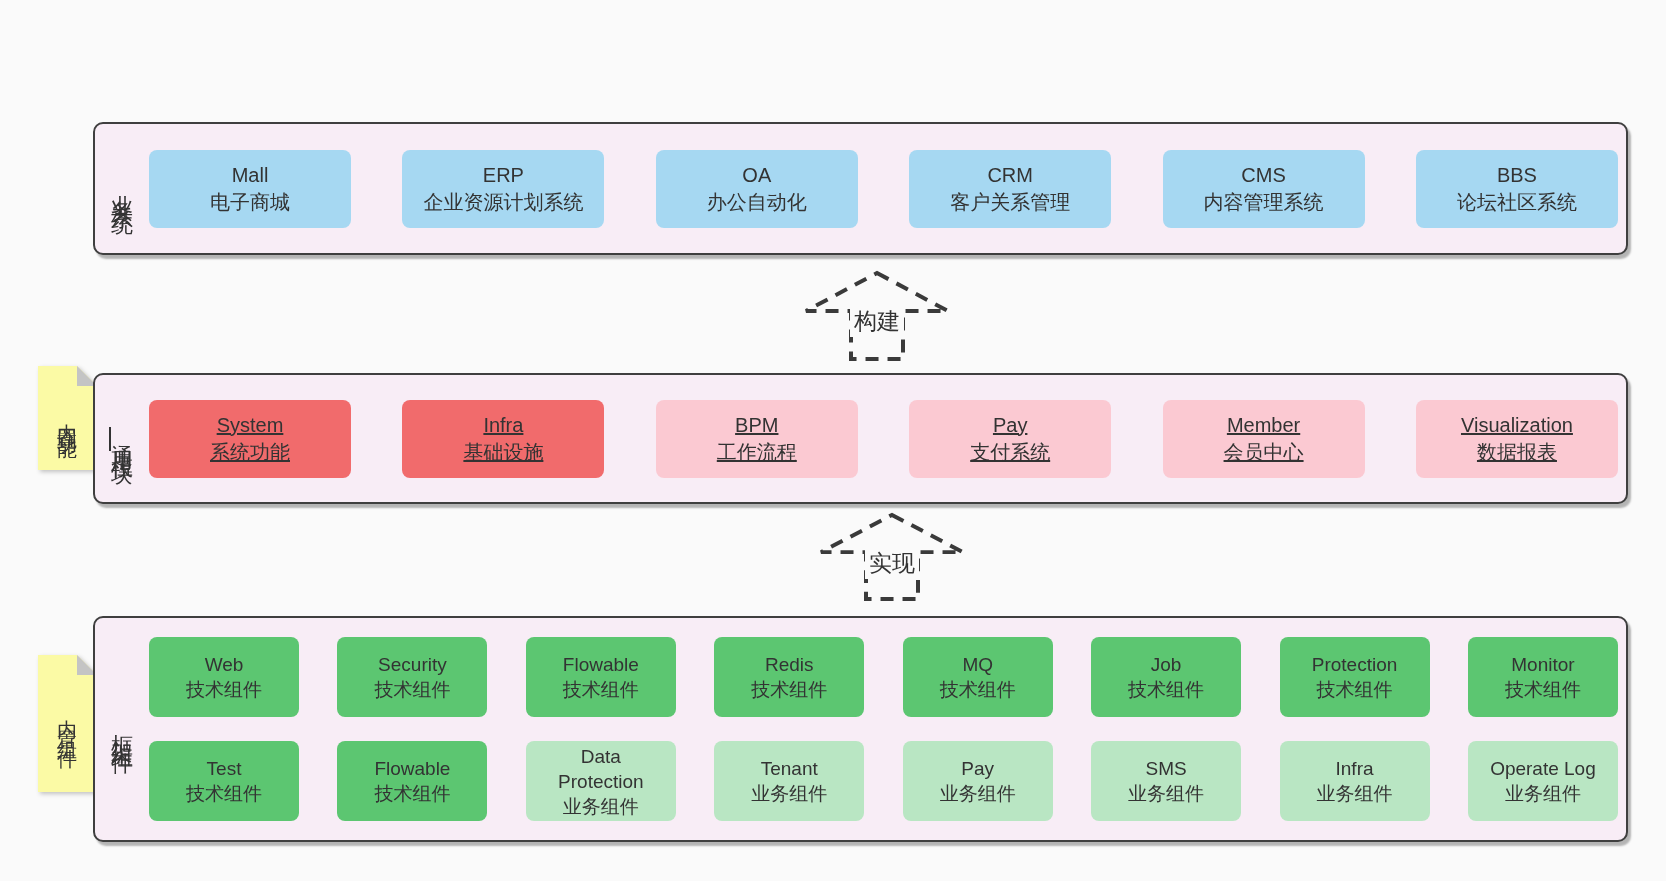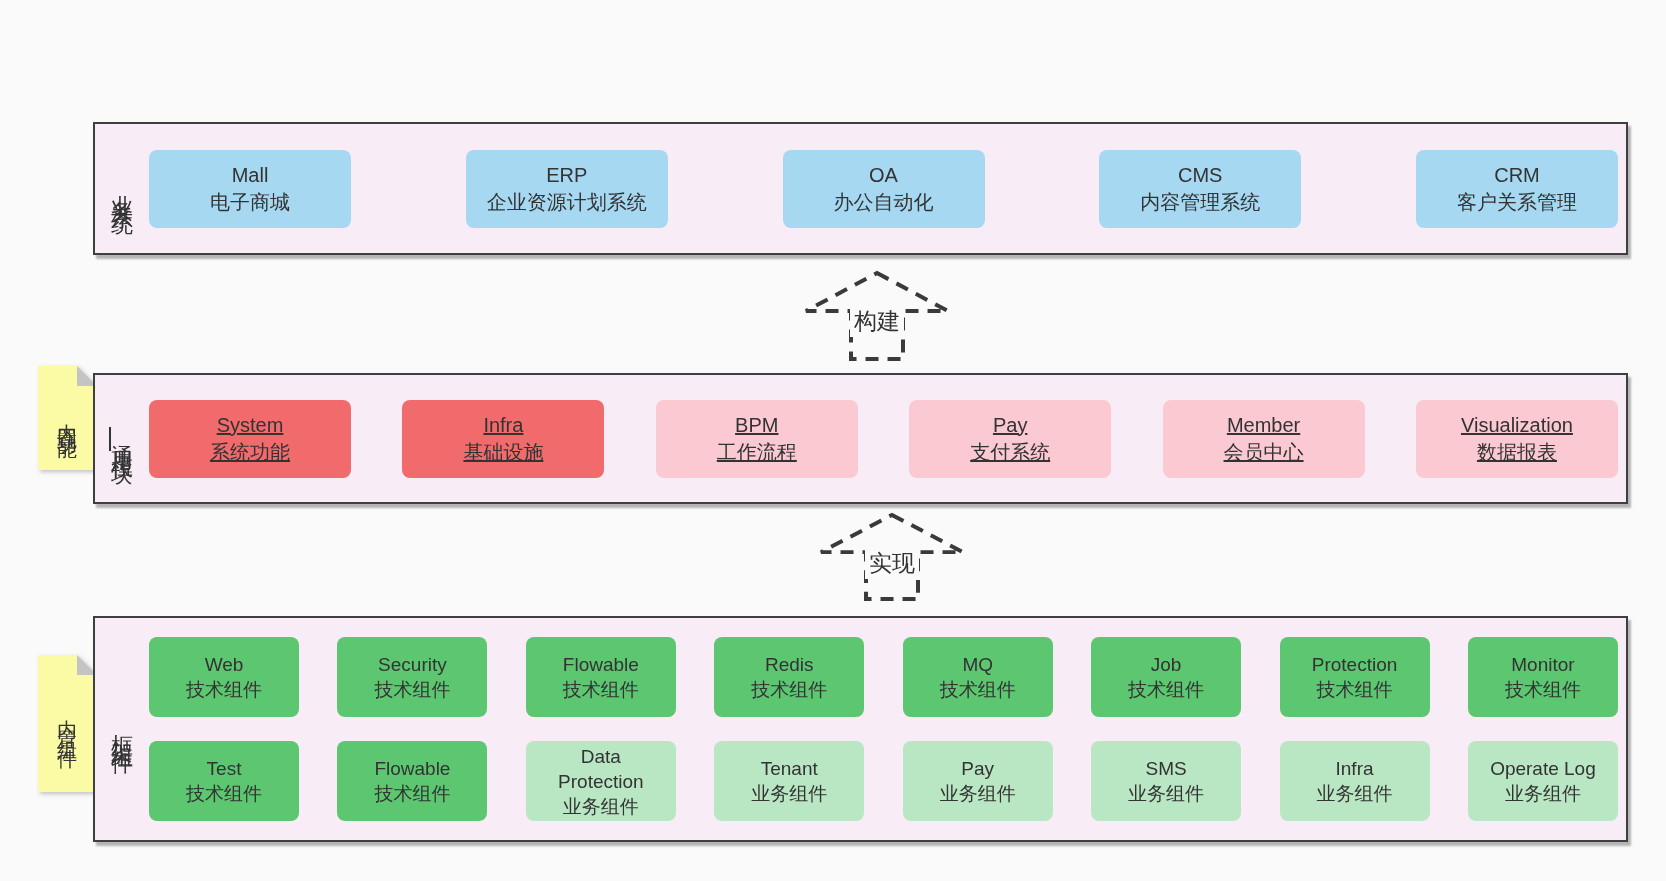--- a/index.html
+++ b/index.html
@@ -19,21 +19,21 @@
   html,body{margin:0;padding:0;}
   body{background:var(--page-bg);}
   .stage{
     position:relative;width:1666px;height:881px;overflow:hidden;
     background:var(--page-bg);color:var(--text);
     font-family:"Liberation Sans","DejaVu Sans",sans-serif;
   }
   .panel{
     position:absolute;left:93px;width:1535px;box-sizing:border-box;
     background:var(--panel-bg);border:2px solid var(--panel-border);
-    border-radius:0;box-shadow:3px 4px 2px rgba(0,0,0,.28);
+    border-radius:10px;box-shadow:3px 4px 2px rgba(0,0,0,.28);
     display:flex;z-index:1;
   }
   #panel-business{top:122px;height:133px;}
   #panel-modules{top:373px;height:131px;text-decoration:underline;}
   #panel-components{top:616px;height:226px;}
   .v-label{width:54px;display:flex;align-items:center;justify-content:center;font-size:22px;}
   .v-label span{writing-mode:vertical-rl;text-orientation:upright;letter-spacing:6px;line-height:1;}
   .boxes{flex:1;display:flex;justify-content:space-between;align-items:center;margin-right:8px;}
   .cols{flex:1;display:flex;flex-direction:column;justify-content:center;gap:24px;margin-right:8px;}
   .box-row{display:flex;justify-content:space-between;}
@@ -87,26 +87,30 @@
         </div>
         <div class="box blue">
           <div class="box-name">ERP</div>
           <div class="box-desc">企业资源计划系统</div>
         </div>
         <div class="box blue">
           <div class="box-name">OA</div>
           <div class="box-desc">办公自动化</div>
         </div>
         <div class="box blue">
+          <div class="box-name">CRM</div>
+          <div class="box-desc">客户关系管理</div>
+        </div>
+        <div class="box blue">
           <div class="box-name">CMS</div>
           <div class="box-desc">内容管理系统</div>
         </div>
         <div class="box blue">
-          <div class="box-name">CRM</div>
-          <div class="box-desc">客户关系管理</div>
+          <div class="box-name">BBS</div>
+          <div class="box-desc">论坛社区系统</div>
         </div>
       </div>
   </div>
 
   <div class="arrow" id="arrow-build">
     <svg viewBox="0 0 148 92" preserveAspectRatio="none">
       <polygon points="74,3 145,41 100,41 100,89 48,89 48,41 3,41" fill="none" stroke="var(--arrow)" stroke-width="4" stroke-dasharray="13 9"></polygon>
     </svg>
     <div class="arrow-label">构建</div>
   </div>

